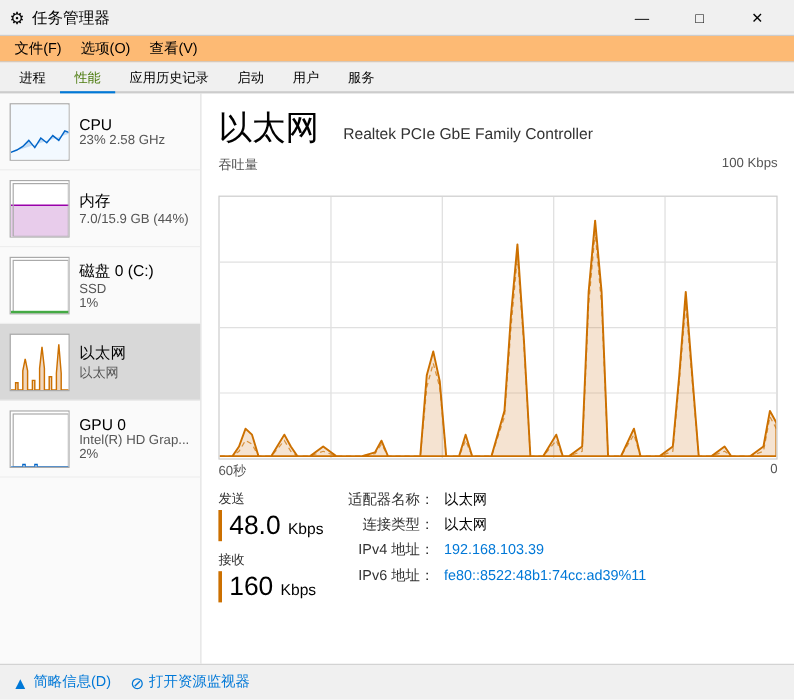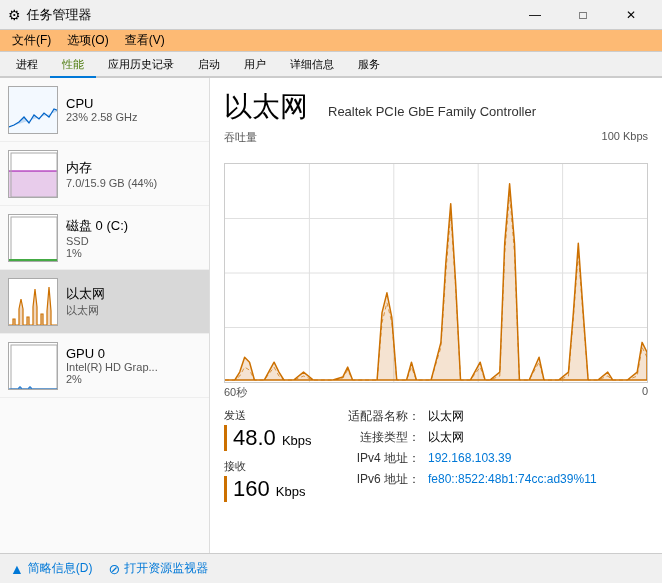--- a/index.html
+++ b/index.html
@@ -80,21 +80,21 @@
     }
     .tab.active {
       border-bottom: 2px solid #0078d7;
       color: #4d7c0f;
     }
     .content-area {
       display: flex;
       height: calc(583px - 30px - 22px - 26px - 30px);
     }
     .sidebar {
-      width: 210px;
+      width: 168px;
       background: #fafafa;
       border-right: 1px solid #ddd;
       overflow-y: auto;
     }
     .sidebar-item {
       display: flex;
       align-items: center;
       padding: 6px 8px;
       cursor: pointer;
       border-bottom: 1px solid #eee;
@@ -224,21 +224,20 @@
       font-size: 12px;
       color: #0078d7;
       cursor: pointer;
       display: flex;
       align-items: center;
       gap: 4px;
     }
     .chart-grid { stroke: #e0e0e0; stroke-width: 1; }
     .main-content-split {
       display: flex;
-      gap: 16px;
       margin-top: 4px;
     }
   </style>
 </head>
 <body>
 
 <div class="title-bar">
   <div class="title-bar-left">
     <span style="font-size:14px;">⚙</span>
     <span class="title-text">任务管理器</span>
@@ -255,21 +254,20 @@
   <span class="menu-item">选项(O)</span>
   <span class="menu-item">查看(V)</span>
 </div>
 
 <div class="tabs-bar">
   <div class="tab">进程</div>
   <div class="tab active">性能</div>
   <div class="tab">应用历史记录</div>
   <div class="tab">启动</div>
   <div class="tab">用户</div>
-  <div class="tab">详细信息</div>
   <div class="tab">服务</div>
 </div>
 
 <div class="content-area">
 
   <div class="sidebar">
 
     <div class="sidebar-item">
       <div class="sidebar-chart">
         <svg width="50" height="48" viewBox="0 0 50 48">

